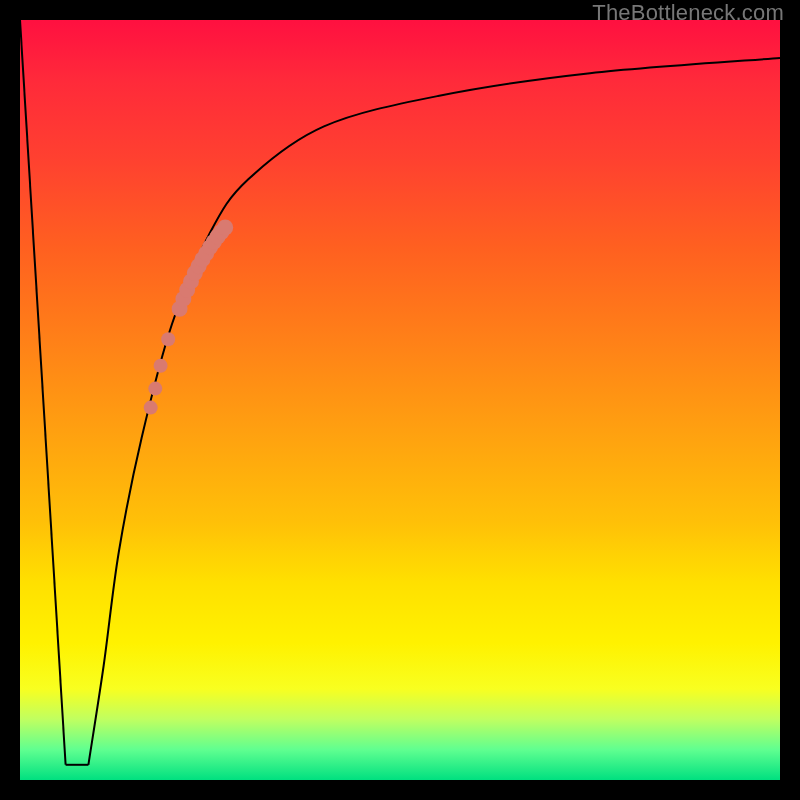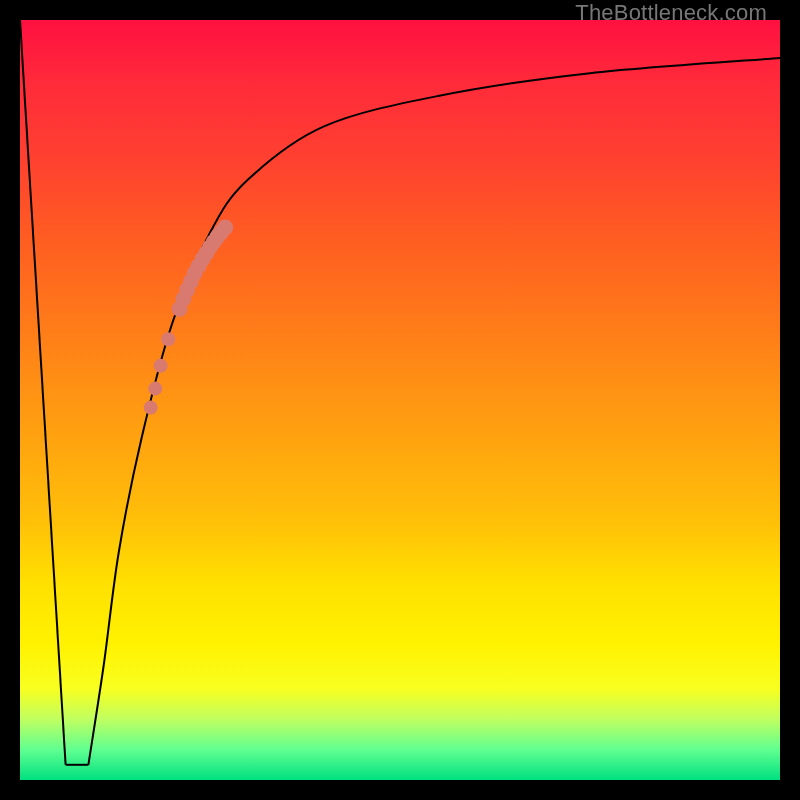--- a/index.html
+++ b/index.html
@@ -58,21 +58,21 @@
     stroke: #000;
     stroke-width: 2;
   }
   .scatter-dot {
     fill: #d97a70;
     stroke: none;
   }
   .watermark {
     position: absolute;
     top: 0px;
-    right: 33px;
+    right: 16px;
     color: #777;
     font-size: 22px;
     font-weight: 400;
     letter-spacing: 0.2px;
     user-select: none;
   }
 </style>
 </head>
 <body>
 

